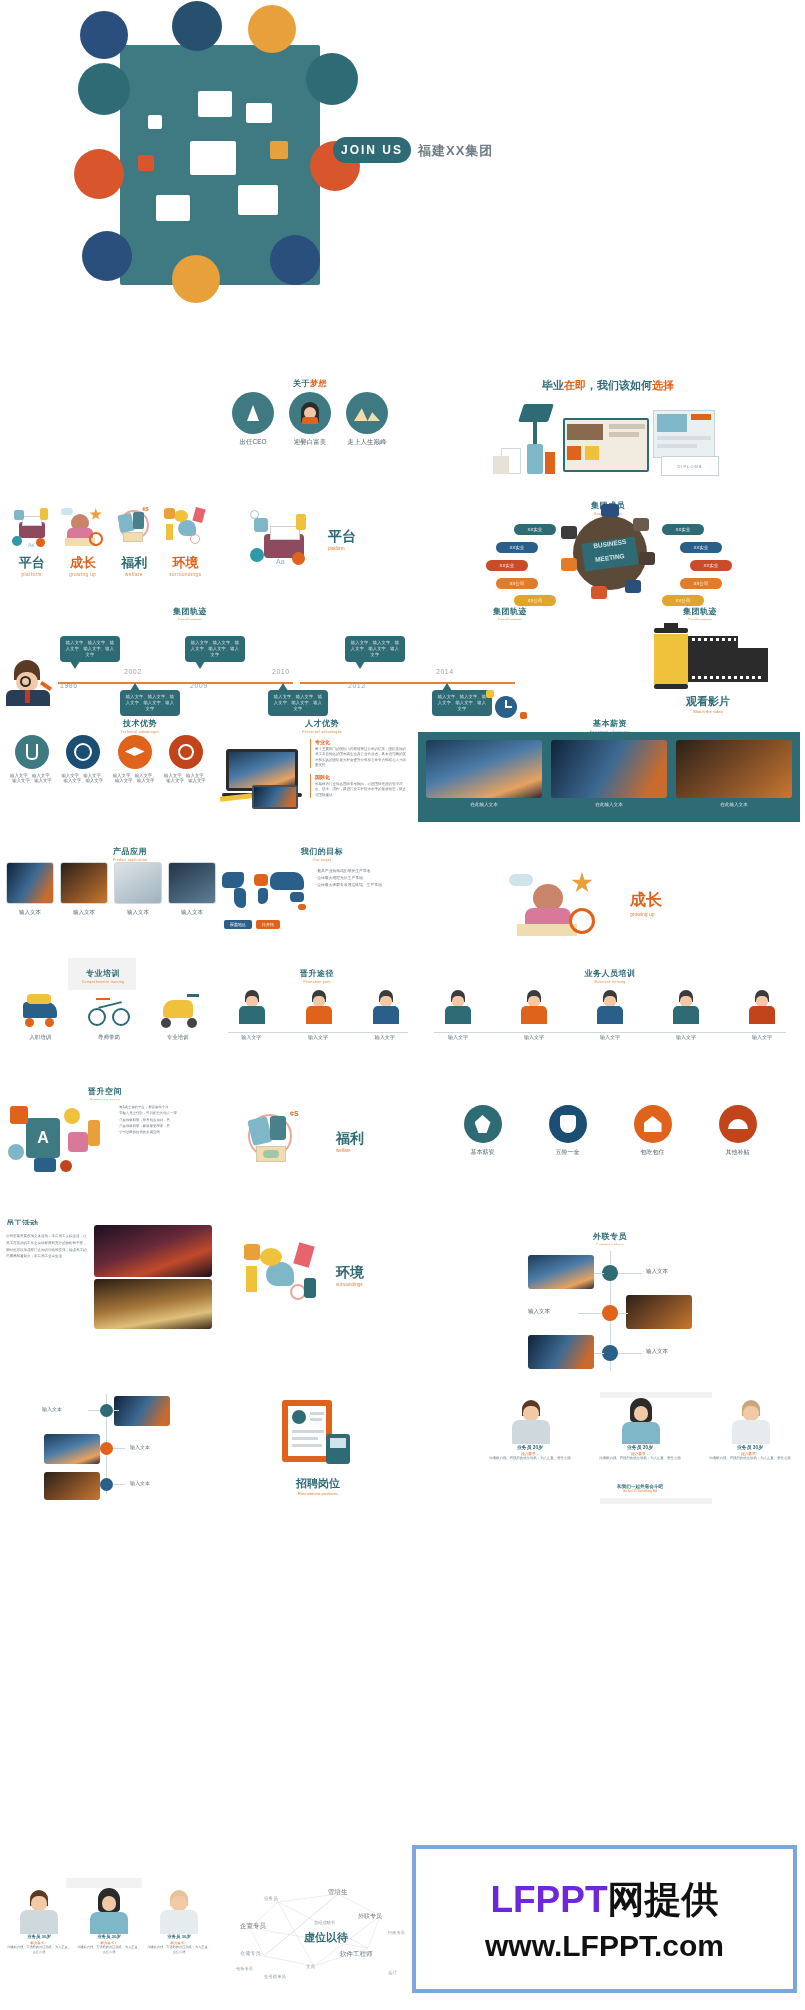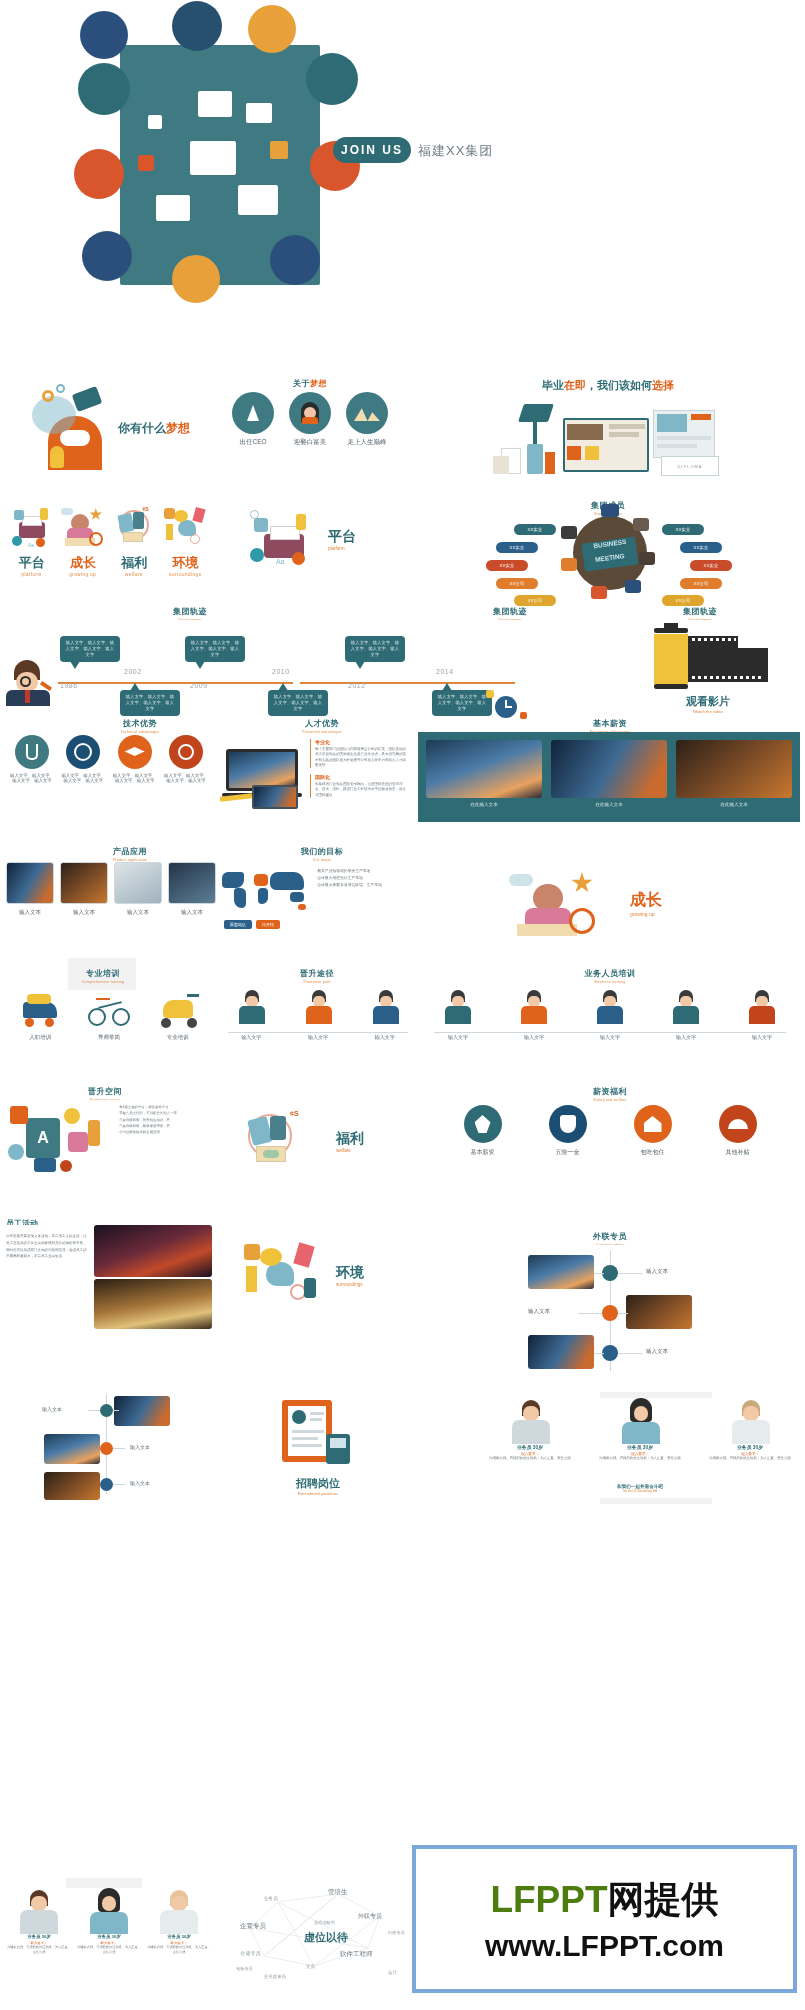--- a/index.html
+++ b/index.html
@@ -23,21 +23,21 @@
     background:#3f7a83; border-radius:2px; }
   .ppl{ position:absolute; border-radius:50%; }
   .join-badge{
     position:absolute; left:333px; top:137px; width:78px; height:26px;
     border-radius:13px; background:#2e6b74; color:#fff;
     font-size:12px; letter-spacing:2px; font-weight:bold;
     display:flex; align-items:center; justify-content:center;
   }
   .corp{
     position:absolute; left:418px; top:142px; font-size:13px;
-    color:#6f7c83; font-weight:normal; letter-spacing:1px;
+    color:#6f7c83; font-weight:bold; letter-spacing:1px;
   }
   .main-title{
     position:absolute; left:300px; top:186px; font-size:35px;
     font-weight:bold; letter-spacing:1px; white-space:nowrap;
   }
   .main-title .t{ color:#2e6b74; }
   .main-title .o{ color:#e0631c; }
 
   
   .thumb{ position:absolute; background:#fff; }
@@ -82,21 +82,21 @@
   
   .person{ position:absolute; }
 
   
   .wm{
     position:absolute; left:412px; top:1845px; width:385px; height:148px;
     border:4px solid #7ba7dd; background:#fff; display:flex;
     flex-direction:column; align-items:center; justify-content:center;
   }
   .wm .l1{ font-size:37px; font-weight:bold; letter-spacing:0px; }
-  .wm .l1 .r{ color:#4d7c0f; }
+  .wm .l1 .r{ color:#6d28d9; }
   .wm .l1 .b{ color:#111; }
   .wm .l2{ font-size:30px; font-weight:bold; color:#111; margin-top:4px; }
 
   .node{ position:absolute; border-radius:50%; }
   .line{ position:absolute; background:#cfd8dc; height:1px; }
   .vline{ position:absolute; background:#cfd8dc; width:1px; }
 
   .pill{ position:absolute; border-radius:7px; color:#fff; font-size:4.2px;
          display:flex;align-items:center;justify-content:center; letter-spacing:.3px;}
 
@@ -125,34 +125,20 @@
       <div class="ppl" style="left:126px;top:58px;width:26px;height:20px;background:#fff;border-radius:2px;"></div>
       <div class="ppl" style="left:118px;top:140px;width:40px;height:30px;background:#fff;border-radius:2px;"></div>
       <div class="ppl" style="left:36px;top:150px;width:34px;height:26px;background:#fff;border-radius:2px;"></div>
       <div class="ppl" style="left:150px;top:96px;width:18px;height:18px;background:#e8a13a;border-radius:2px;"></div>
       <div class="ppl" style="left:18px;top:110px;width:16px;height:16px;background:#d9552c;border-radius:2px;"></div>
     </div>
     <div class="join-badge">JOIN US</div>
     <div class="corp">福建XX集团</div>
   </div>
 
-  <div class="thumb" style="left:8px;top:368px;width:200px;height:118px;">
-    <div style="position:absolute;left:22px;top:20px;width:90px;height:82px;">
-      <div style="position:absolute;left:18px;top:28px;width:54px;height:54px;background:#e0631c;border-radius:26px 26px 0 0;"></div>
-      <div style="position:absolute;left:30px;top:42px;width:30px;height:16px;background:#fff;border-radius:8px;"></div>
-      <div style="position:absolute;left:2px;top:8px;width:44px;height:38px;background:#7fb7c9;border-radius:50%;opacity:.5;"></div>
-      <div style="position:absolute;left:44px;top:2px;width:26px;height:18px;background:#2e6b74;transform:rotate(-20deg);border-radius:3px;"></div>
-      <div style="position:absolute;left:12px;top:2px;width:12px;height:12px;border:3px solid #e8a13a;border-radius:50%;"></div>
-      <div style="position:absolute;left:26px;top:-4px;width:9px;height:9px;border:2px solid #7fb7c9;border-radius:50%;"></div>
-      <div style="position:absolute;left:20px;top:58px;width:14px;height:22px;background:#f0c23c;border-radius:7px 7px 3px 3px;"></div>
-    </div>
-    <div style="position:absolute;left:110px;top:52px;font-size:12px;font-weight:bold;">
-      <span class="teal">你有什么</span><span class="orange">梦想</span>
-    </div>
-  </div>
 
   <div class="thumb" style="left:418px;top:368px;width:380px;height:118px;">
     <div style="position:absolute;left:0;top:10px;width:380px;text-align:center;font-size:11px;font-weight:bold;">
       <span class="teal">毕业</span><span class="orange">在即</span><span class="teal">，我们该如何</span><span class="orange">选择</span>
     </div>
     <div style="position:absolute;left:75px;top:36px;width:230px;height:72px;">
       <div style="position:absolute;left:28px;top:0px;width:30px;height:18px;background:#2e6b74;transform:skewX(-18deg);border-radius:2px;"></div>
       <div style="position:absolute;left:40px;top:16px;width:4px;height:26px;background:#2e6b74;"></div>
       <div style="position:absolute;left:70px;top:14px;width:86px;height:54px;background:#f2ece0;border:2px solid #2e6b74;border-radius:2px;"></div>
       <div style="position:absolute;left:74px;top:20px;width:36px;height:16px;background:#8a6a4f;"></div>
@@ -633,24 +619,20 @@
           <div style="position:absolute;left:24px;top:20px;width:26px;height:18px;background:#c1441a;border-radius:5px 5px 0 0;"></div>
         </div>
         <div style="font-size:5px;color:#55636b;margin-top:8px;">输入文字</div>
       </div>
     </div>
   </div>
 
   <div class="ttl" style="position:absolute;left:40px;top:1080px;width:130px;">
     <span class="big">晋升空间</span>
     <div class="sm">Promotion space</div>
-  </div>
-  <div class="ttl" style="position:absolute;left:420px;top:1080px;width:380px;">
-    <span class="big">薪资福利</span>
-    <div class="sm">Salary and welfare</div>
   </div>
 
   <div class="thumb" style="left:6px;top:1100px;width:206px;height:80px;">
     <div style="position:absolute;left:0px;top:2px;width:110px;height:74px;">
       <div style="position:absolute;left:20px;top:16px;width:34px;height:40px;background:#3f7a83;border-radius:4px;color:#fff;font-size:16px;font-weight:bold;display:flex;align-items:center;justify-content:center;">A</div>
       <div style="position:absolute;left:4px;top:4px;width:18px;height:18px;background:#e0631c;border-radius:3px;"></div>
       <div style="position:absolute;left:58px;top:6px;width:16px;height:16px;background:#f0c23c;border-radius:50%;"></div>
       <div style="position:absolute;left:62px;top:30px;width:20px;height:20px;background:#d9799a;border-radius:4px;"></div>
       <div style="position:absolute;left:2px;top:42px;width:16px;height:16px;background:#7fb7c9;border-radius:50%;"></div>
       <div style="position:absolute;left:28px;top:56px;width:22px;height:14px;background:#2a5f8a;border-radius:3px;"></div>

